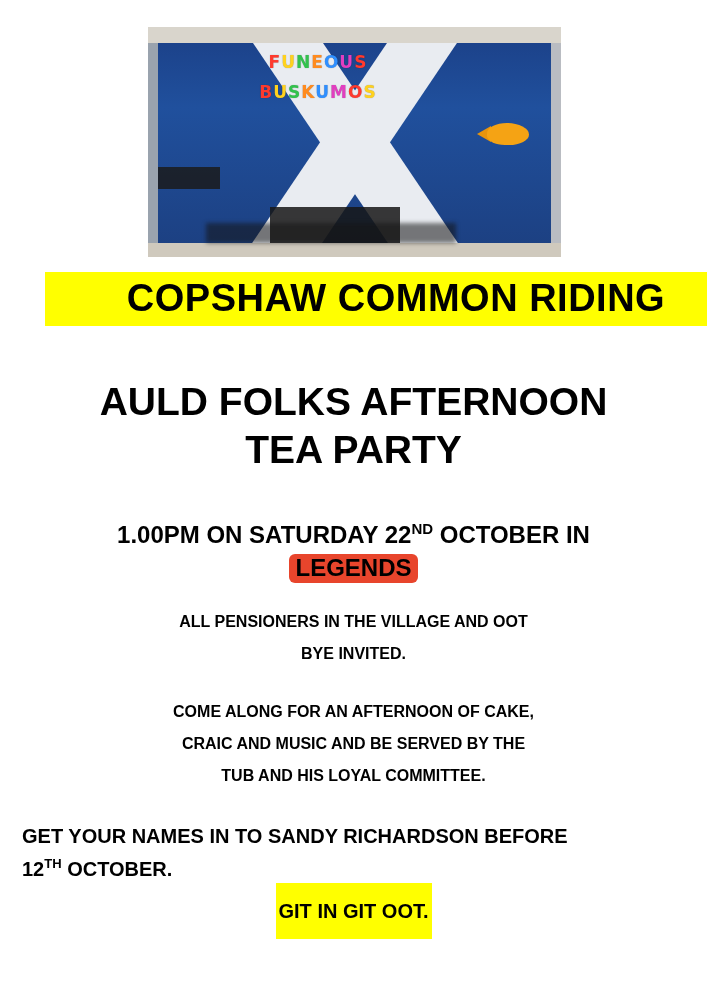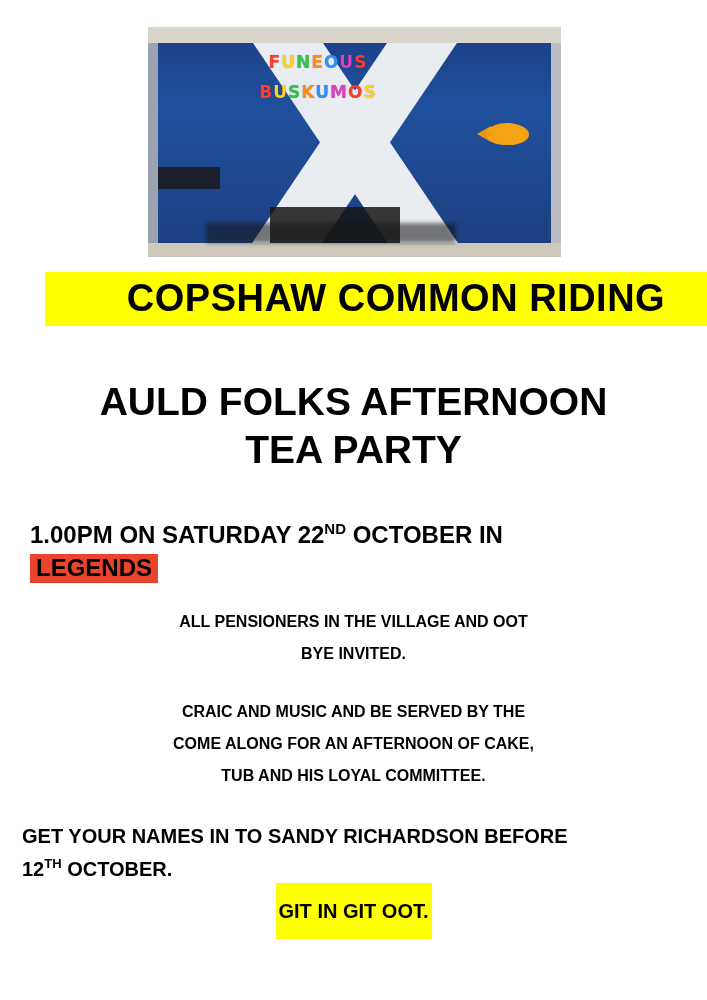--- a/index.html
+++ b/index.html
@@ -178,34 +178,35 @@
     font-weight: bold;
     font-size: 39px;
     line-height: 48px;
   }
 
   .when-line {
     position: absolute;
     left: 30px;
     top: 512px;
     width: 647px;
-    text-align: left;
+    text-align: center;
     font-weight: bold;
     font-size: 24px;
     line-height: 33px;
   }
   .when-line sup {
     font-size: 15px;
     vertical-align: super;
   }
   .venue {
     background: #e8452c;
     padding: 1px 6px 2px 6px;
     display: inline-block;
     line-height: 26px;
+    border-radius: 6px;
   }
 
   .para {
     position: absolute;
     left: 30px;
     width: 647px;
     text-align: center;
     font-weight: bold;
     font-size: 16px;
     line-height: 32px;
@@ -287,22 +288,22 @@
       <span class="venue">LEGENDS</span>
     </div>
   </div>
 
   <div class="para para-invite">
     <div>ALL PENSIONERS IN THE VILLAGE AND OOT</div>
     <div>BYE INVITED.</div>
   </div>
 
   <div class="para para-come">
+    <div>COME ALONG FOR AN AFTERNOON OF CAKE,</div>
     <div>CRAIC AND MUSIC AND BE SERVED BY THE</div>
-    <div>COME ALONG FOR AN AFTERNOON OF CAKE,</div>
     <div>TUB AND HIS LOYAL COMMITTEE.</div>
   </div>
 
   <div class="names">
     <div>GET YOUR NAMES IN TO SANDY RICHARDSON BEFORE</div>
     <div>
       <span>12</span><sup>TH</sup><span> OCTOBER.</span>
     </div>
   </div>
 

